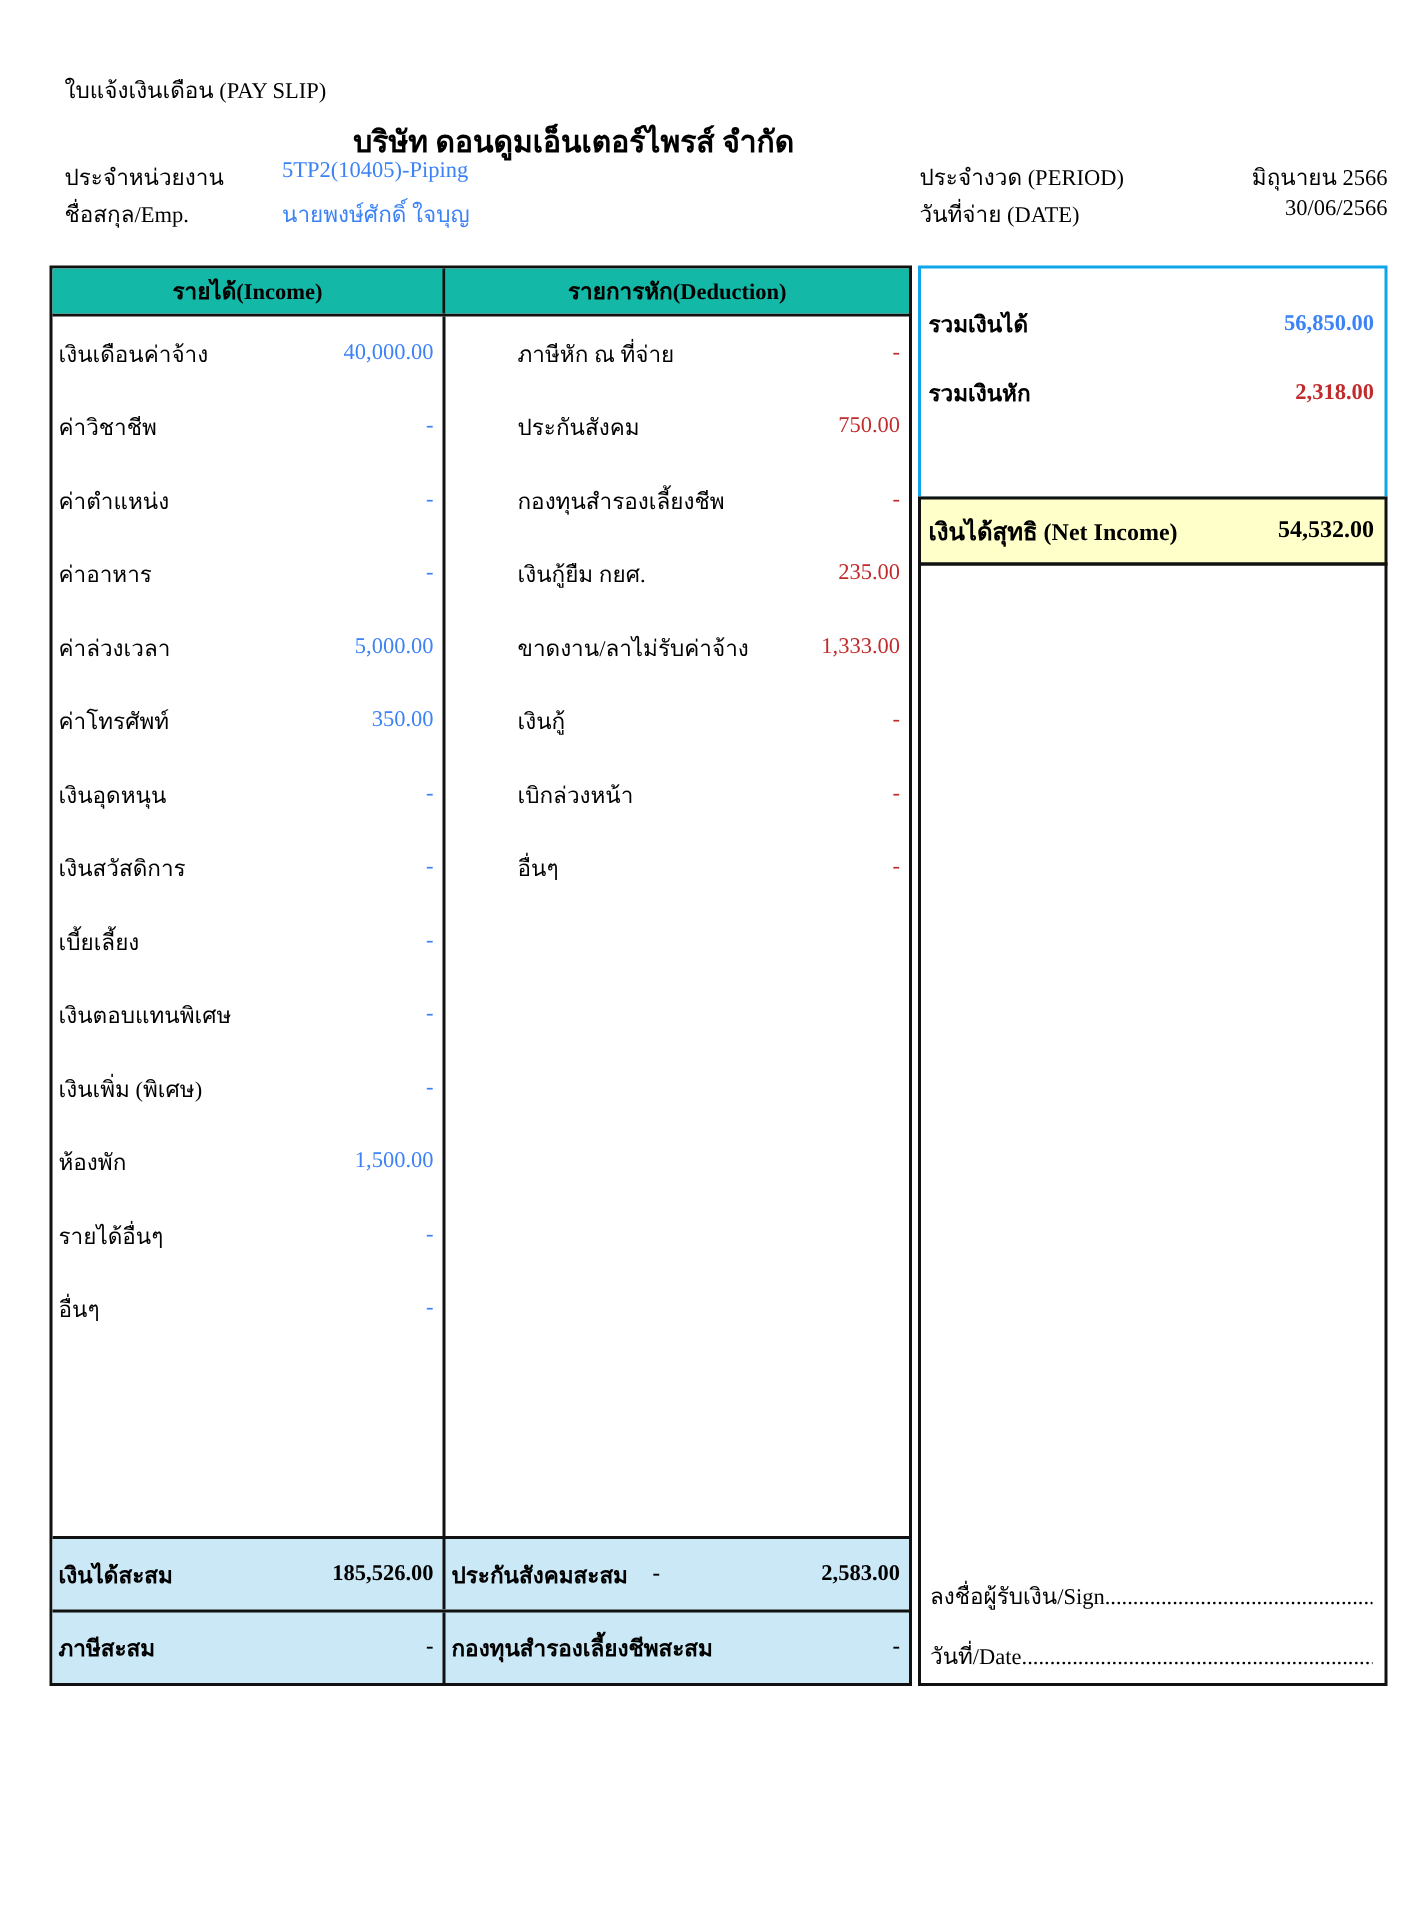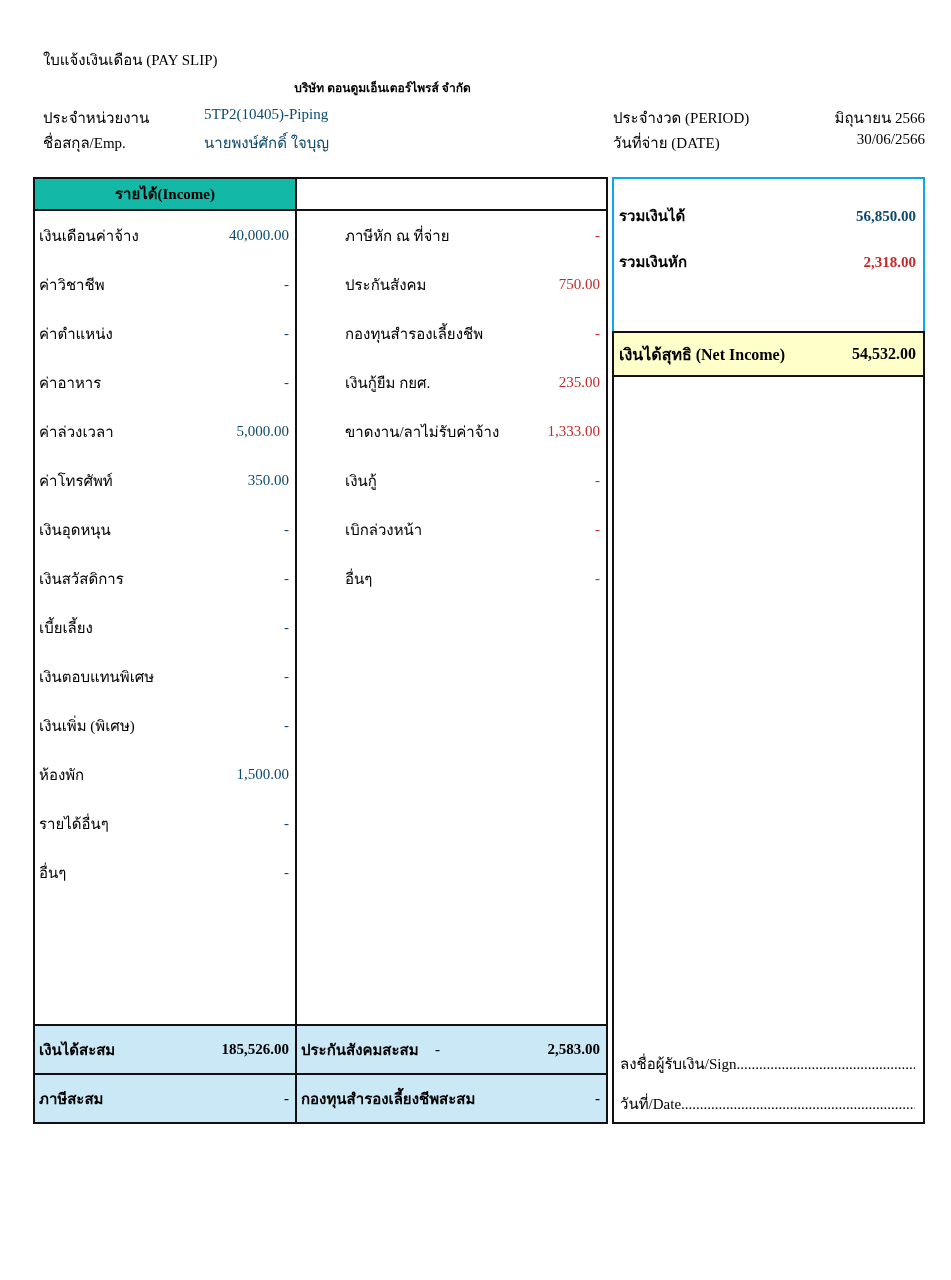--- a/index.html
+++ b/index.html
@@ -5,26 +5,26 @@
   html,body{margin:0;padding:0;background:#ffffff;}
   .page{
     position:relative;
     width:951px;height:1280px;
     background:#ffffff;
     font-family:"Liberation Serif","DejaVu Serif",serif;
     font-size:15px;color:#000;
     overflow:hidden;
   }
   .abs{position:absolute;}
-  .blue{color:#0c4a6e;margin-left:16px;}
+  .blue{color:#3b82f6;}
   .red{color:#C22B2B;}
 
   
   .doc-title{left:43px;top:48px;}
-  .company{left:0;top:78px;width:765px;text-align:center;font-weight:bold;font-size:12px;}
+  .company{left:0;top:78px;width:765px;text-align:center;font-weight:bold;font-size:20px;}
   .info-left-label{left:43px;}
   .info-left-value{left:188px;}
   .info-right{left:613px;width:312px;display:flex;justify-content:space-between;}
   .r1{top:106px;} .r2{top:131px;}
 
   
   .paytable{
     left:33px;top:177px;width:575px;height:947px;
     border:2px solid #111;box-sizing:border-box;
     display:flex;flex-direction:column;
@@ -90,20 +90,21 @@
     <span>มิถุนายน  2566</span>
   </div>
   <div class="abs info-right r2">
     <span>วันที่จ่าย (DATE)</span>
     <span>30/06/2566</span>
   </div>
 
   <div class="abs paytable">
     <div class="pt-header">
       <div class="hcell inc">รายได้(Income)</div>
+      <div class="hcell ded">รายการหัก(Deduction)</div>
     </div>
     <div class="pt-body">
       <div class="col inc">
         <div class="item-row">
             <span class="lbl">เงินเดือนค่าจ้าง</span>
             <span class="val blue">40,000.00</span>
           </div>
         <div class="item-row">
             <span class="lbl">ค่าวิชาชีพ</span>
             <span class="val blue">-</span>

